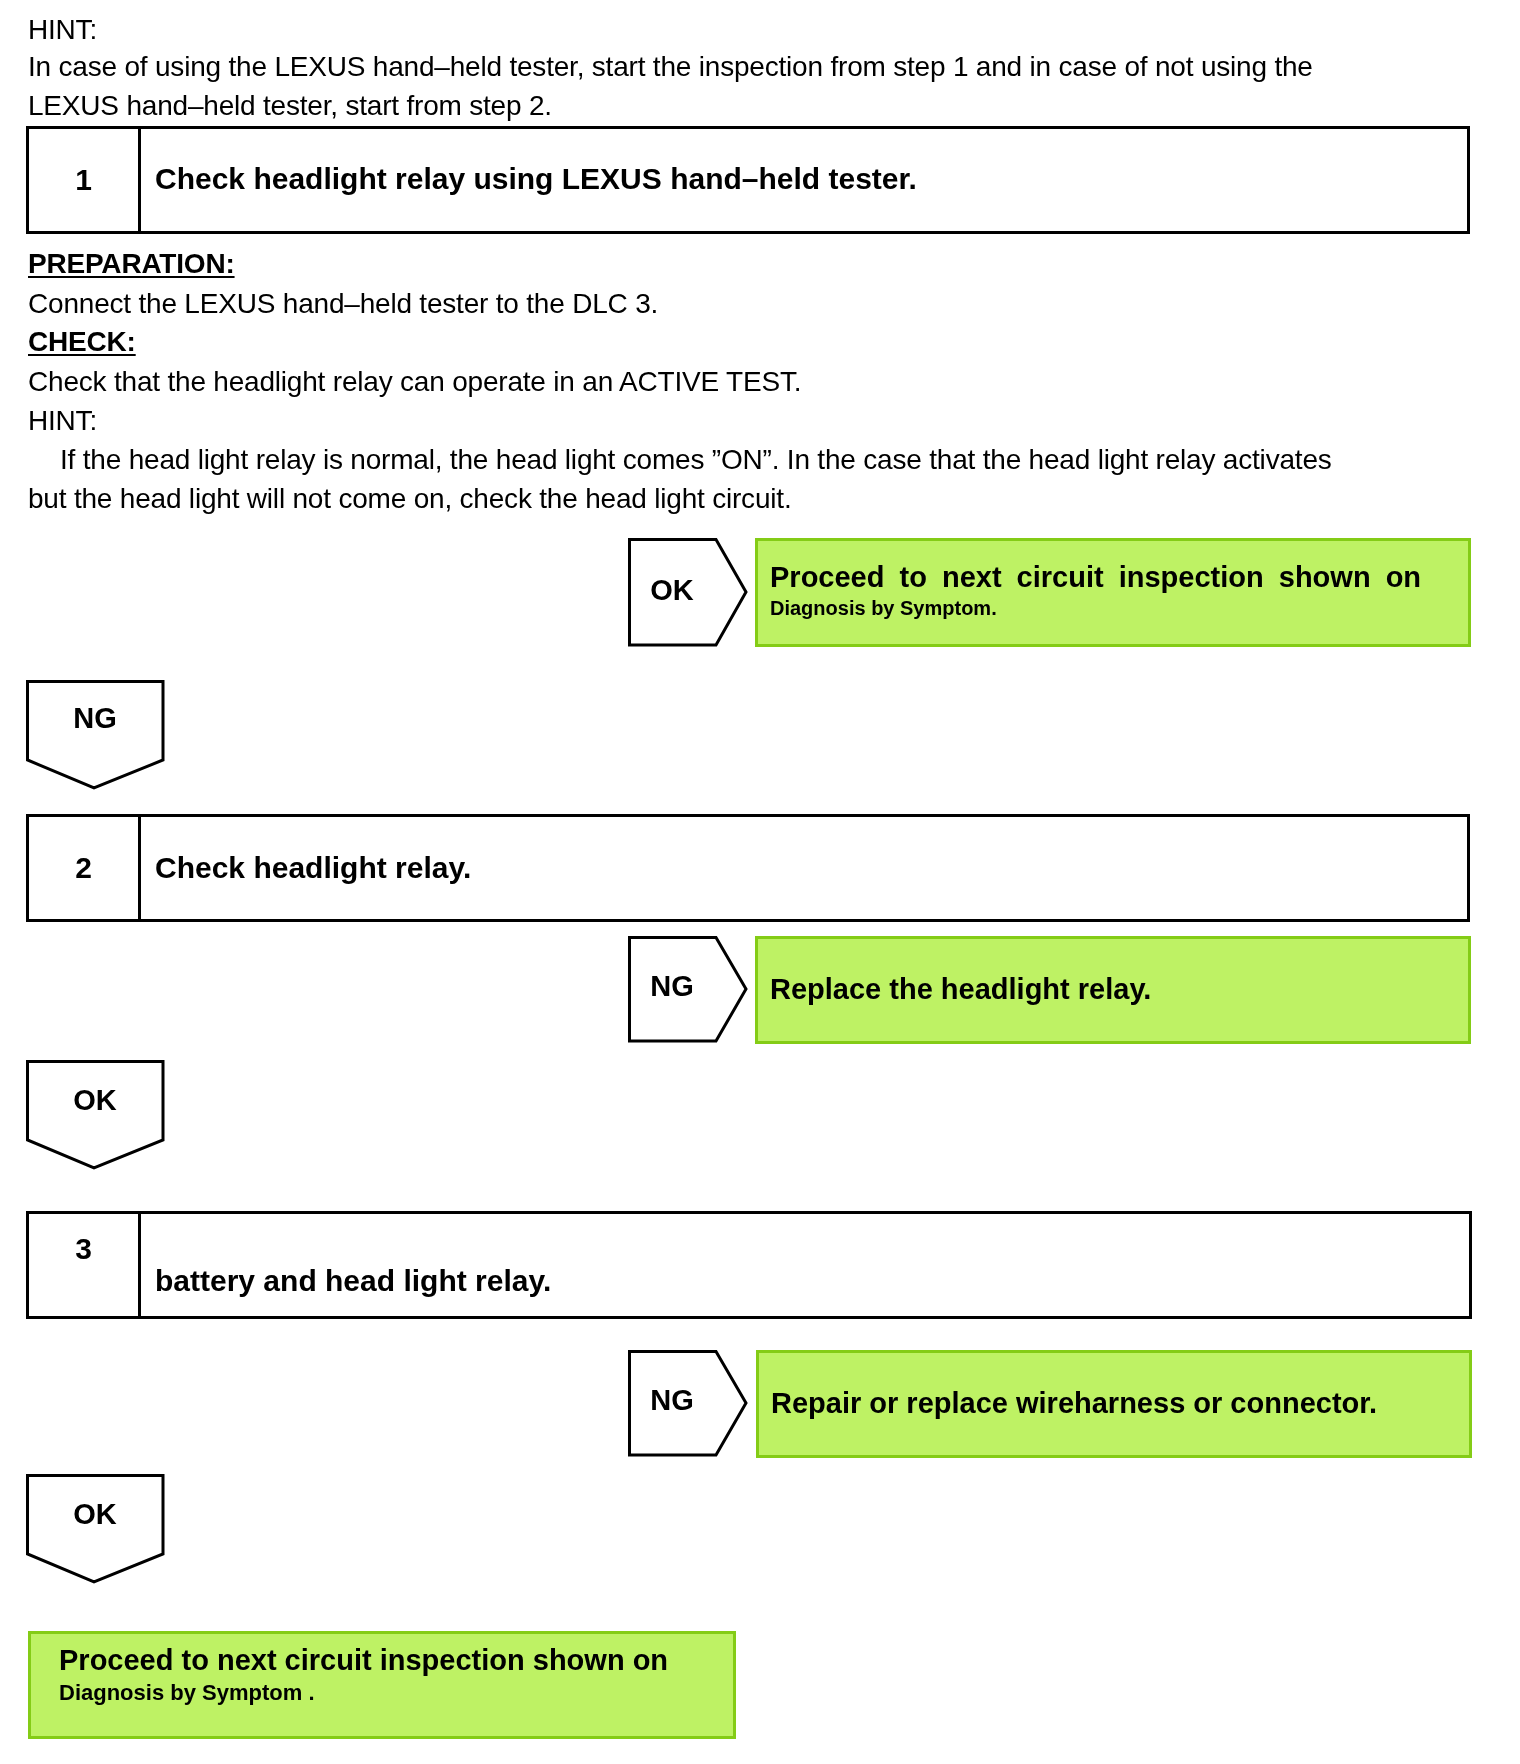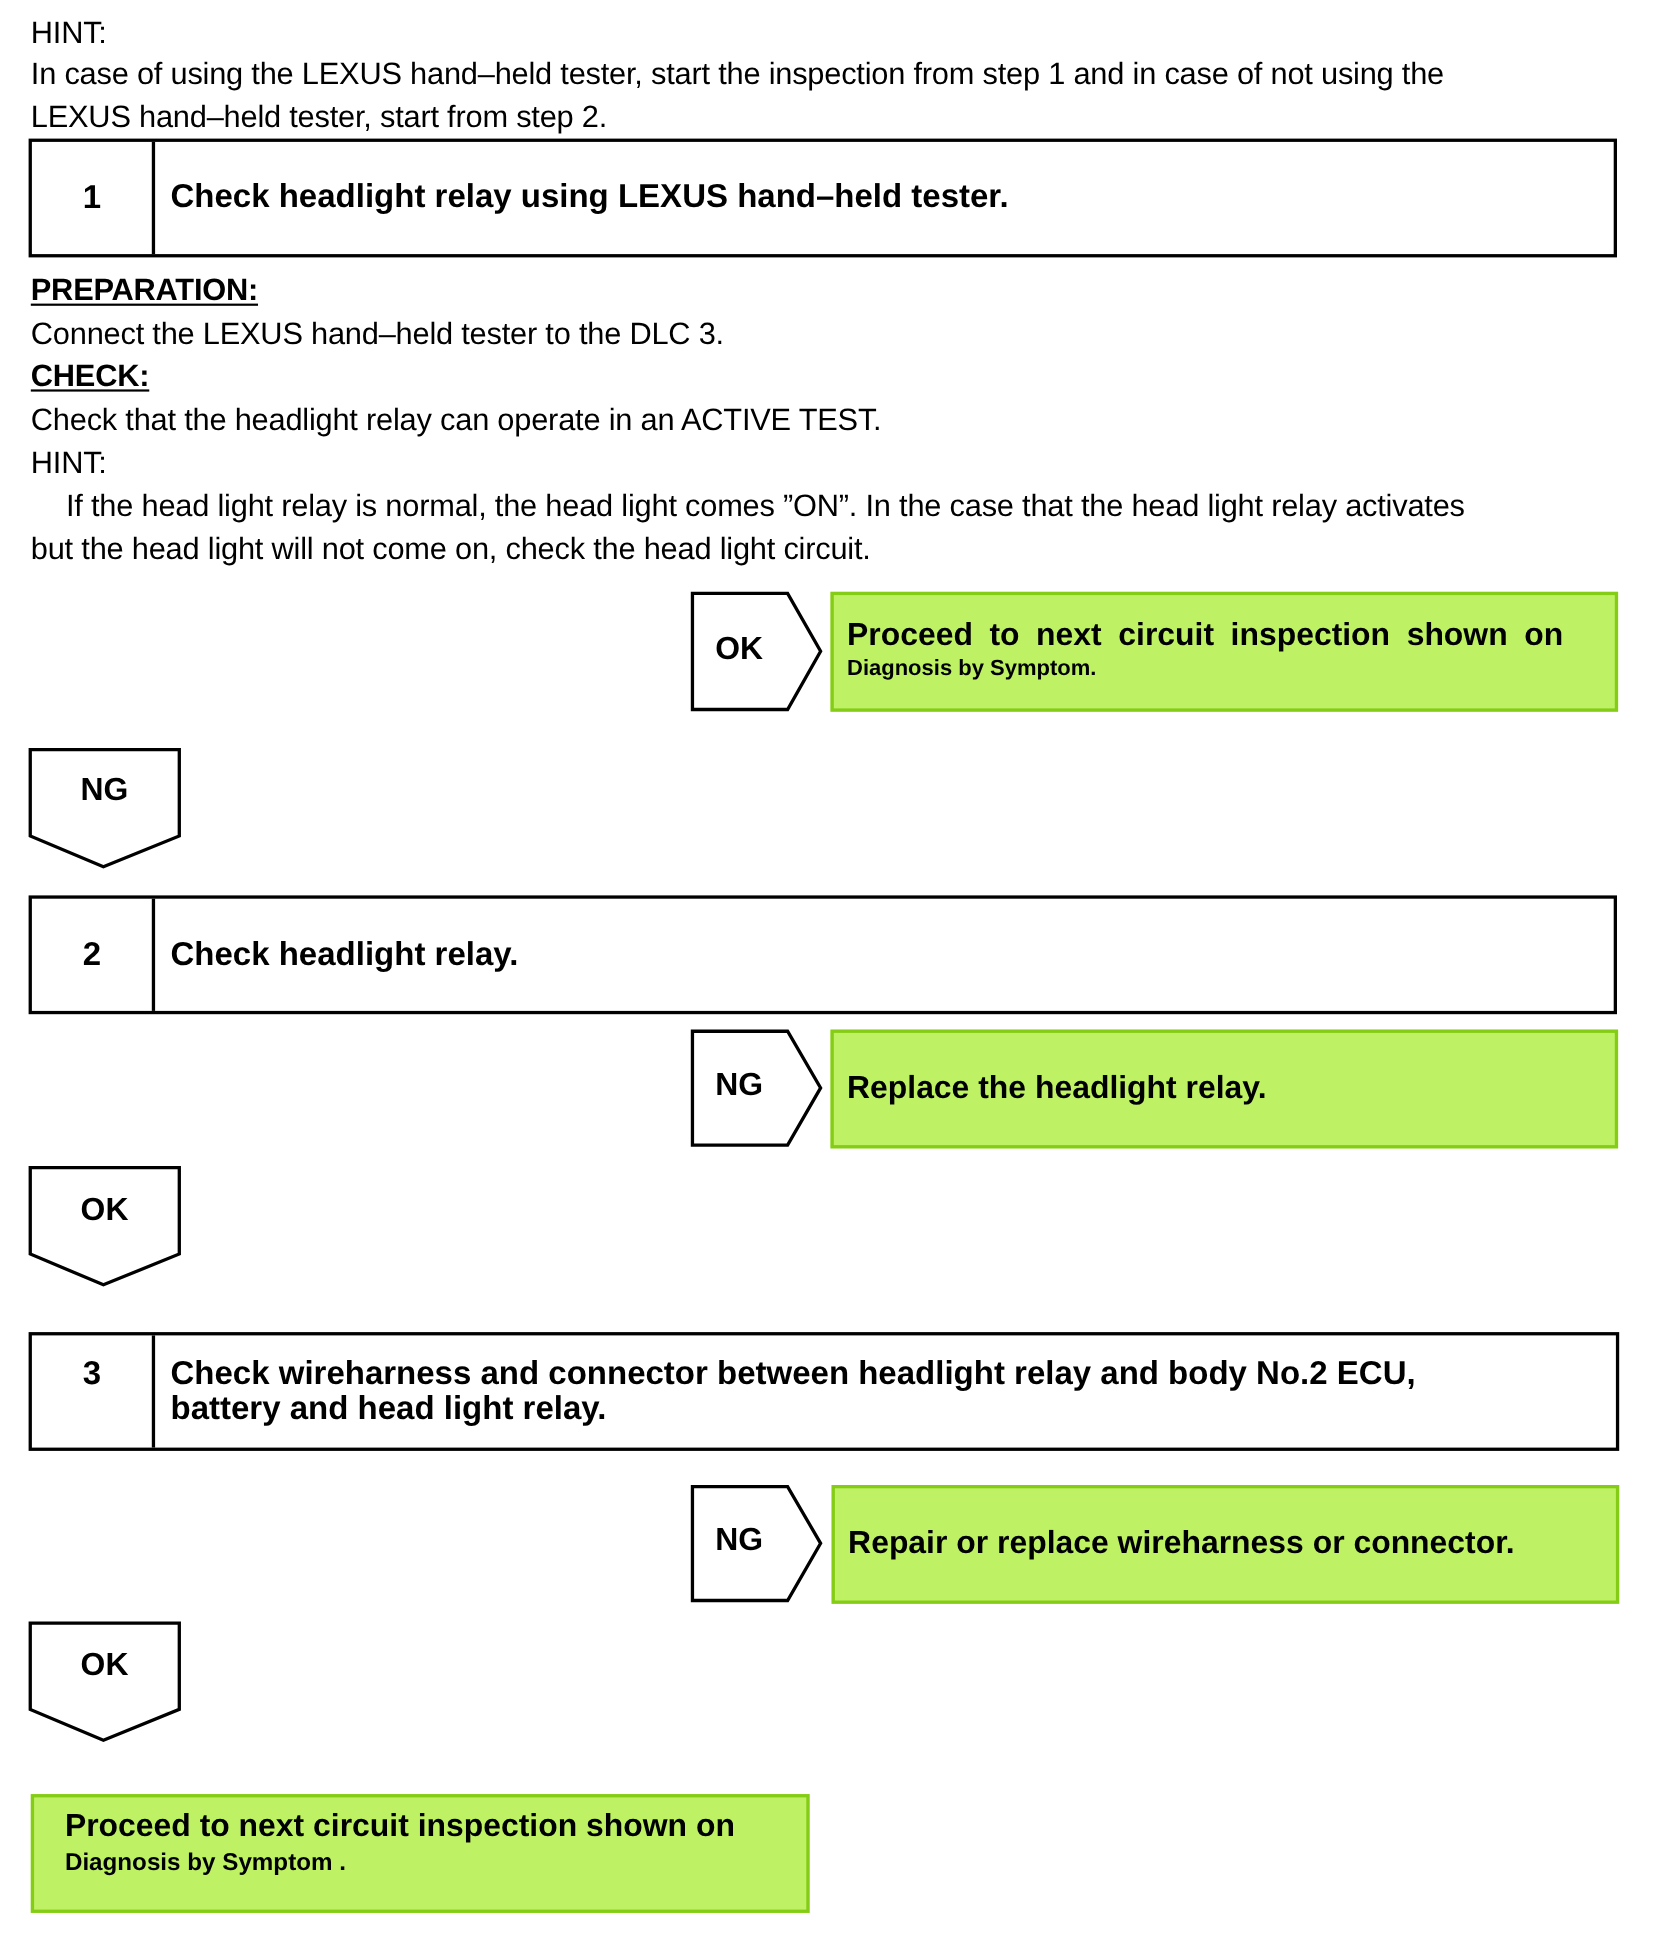--- a/index.html
+++ b/index.html
@@ -86,21 +86,20 @@
 
 <div class="shape" style="left:26px;top:1060px;width:140px;height:110px;">
   <svg width="140" height="110">
     <polygon points="1.5,1.5 137,1.5 137,80 68,108 1.5,80" fill="#fff" stroke="#000" stroke-width="3"></polygon>
   </svg>
   <div class="lbl" style="left:0;width:138px;top:24px;">OK</div>
 </div>
 
 <div class="stepbox" style="left:26px;top:1211px;width:1446px;height:108px;">
   <div class="stepnum" style="padding-top:18px;line-height:34px;">3</div>
-  <div class="steptitle" style="top:18px;">Check wireharness and connector between headlight relay and body No.2 ECU,</div>
   <div class="steptitle" style="top:50px;">battery and head light relay.</div>
 </div>
 
 <div class="shape" style="left:628px;top:1350px;width:120px;height:108px;">
   <svg width="120" height="108">
     <polygon points="1.5,1.5 88,1.5 118,53 88,105 1.5,105" fill="#fff" stroke="#000" stroke-width="3"></polygon>
   </svg>
   <div class="lbl" style="left:0;width:88px;top:34px;">NG</div>
 </div>
 <div class="resbox" style="left:756px;top:1350px;width:716px;height:108px;">

